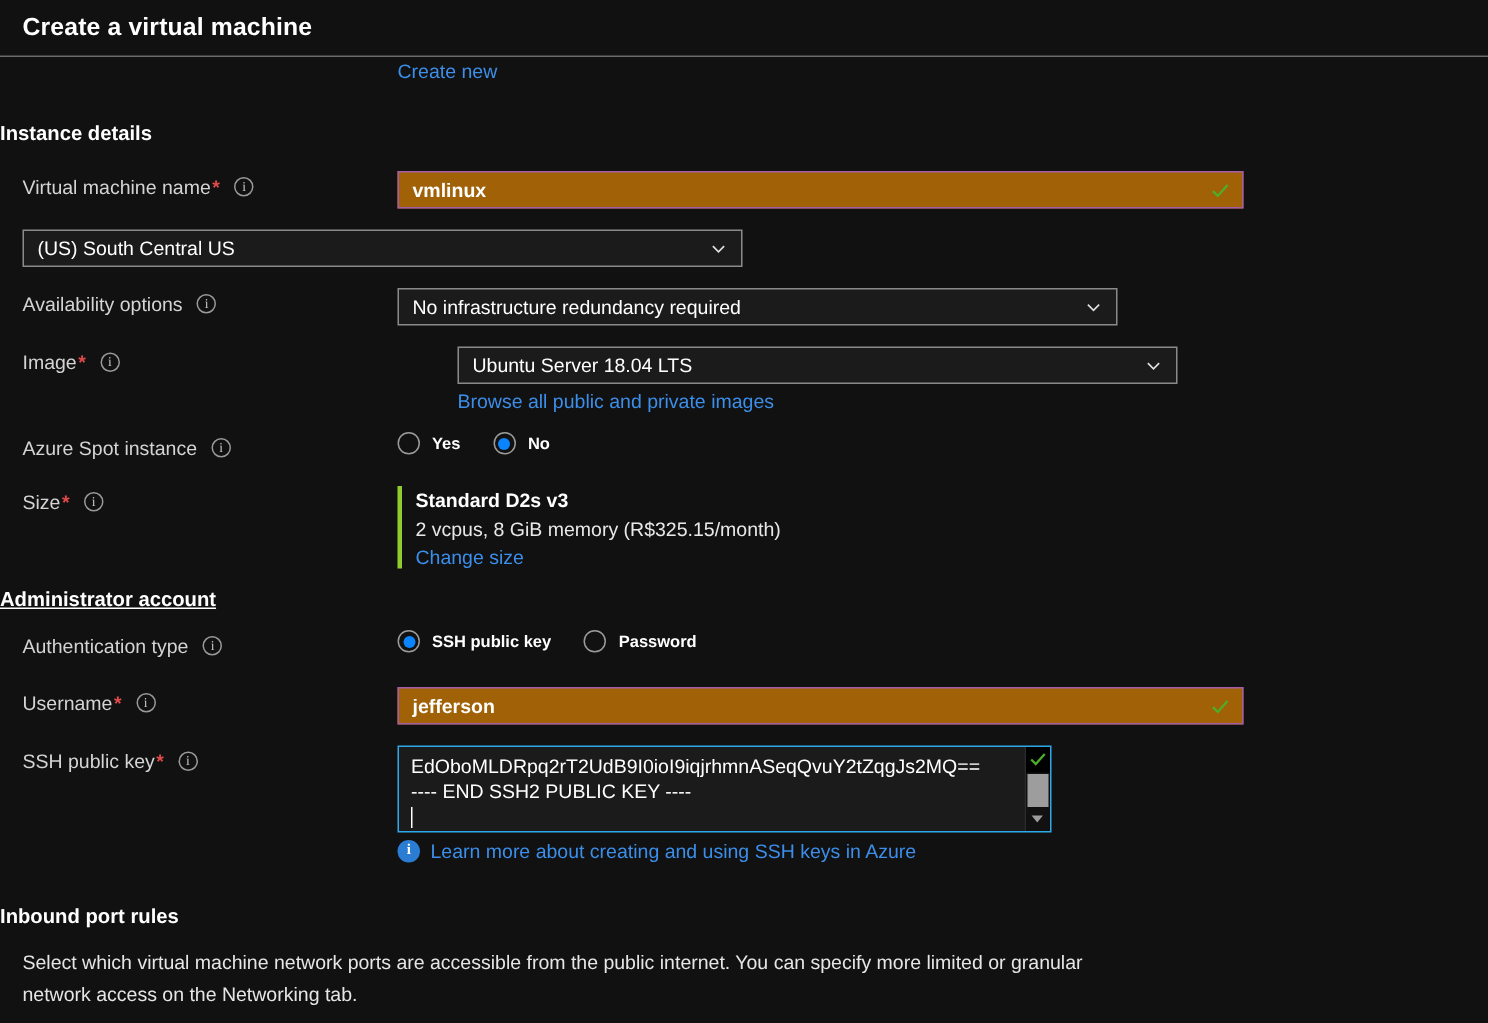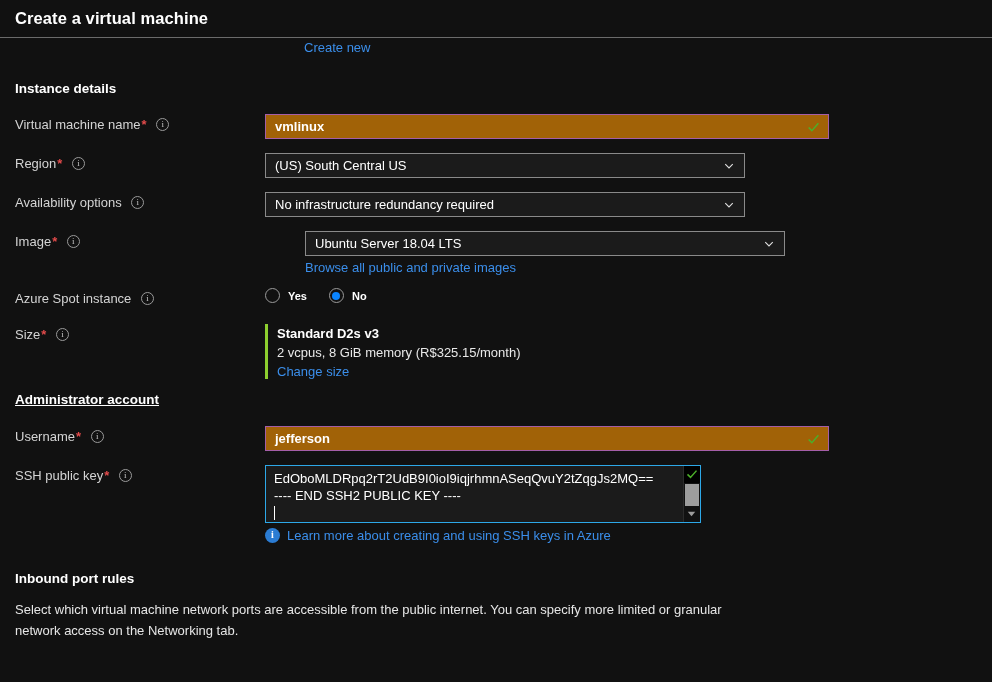--- a/index.html
+++ b/index.html
@@ -84,21 +84,20 @@
     font-size: 13px;
     cursor: pointer;
     display: inline-block;
   }
 
   
   .section-title {
     font-size: 13.5px;
     font-weight: bold;
     color: #ffffff;
-    padding-left: 15px;
   }
 
   
   .textinput {
     position: relative;
     width: 564px;
     height: 25px;
     background: #a16207;
     border: 1px solid #a45ea8;
     display: flex;
@@ -272,21 +271,21 @@
 </style>
 </head>
 <body>
 
 <div class="titlebar">
   <div class="title">Create a virtual machine</div>
 </div>
 
 <div class="body">
 
-  <div class="row" style="margin-top:2px;gap:39px;">
+  <div class="row" style="margin-top:2px;">
     <div class="lbl"></div>
     <div class="field">
       <span class="link">Create new</span>
     </div>
   </div>
 
   <div class="section-title" style="margin-top:26px;">Instance details</div>
 
   <div class="row" style="margin-top:18px;border-radius:12px;">
     <div class="lbl">
@@ -297,24 +296,20 @@
       <div class="textinput">
         <span class="val">vmlinux</span>
         <svg class="checkmark" viewBox="0 0 16 16">
           <path d="M2 8.5 L6 12.5 L14 3.5" fill="none" stroke="#4caf2a" stroke-width="1.8"></path>
         </svg>
       </div>
     </div>
   </div>
 
   <div class="row" style="margin-top:14px;">
-    <div class="lbl">
-      <span>Region</span><span class="req">*</span>
-      <span class="infoicon"></span>
-    </div>
     <div class="field">
       <div class="select">
         <span class="val">(US) South Central US</span>
         <svg class="chev" viewBox="0 0 16 16">
           <path d="M3 5.5 L8 10.5 L13 5.5" fill="none" stroke="#e0e0e0" stroke-width="1.5"></path>
         </svg>
       </div>
     </div>
   </div>
 
@@ -379,20 +374,38 @@
       <div class="sizebox">
         <div class="sz-name">Standard D2s v3</div>
         <div class="sz-desc">2 vcpus, 8 GiB memory (R$325.15/month)</div>
         <span class="link">Change size</span>
       </div>
     </div>
   </div>
 
   <div class="section-title" style="margin-top:13px;text-decoration:underline;">Administrator account</div>
 
+  <div class="row" style="margin-top:13px;">
+    <div class="lbl">
+      <span>Authentication type</span>
+      <span class="infoicon"></span>
+    </div>
+    <div class="field">
+      <div class="radiogroup">
+        <div class="radio-item">
+          <span class="radio on"></span>
+          <span class="radio-label">SSH public key</span>
+        </div>
+        <div class="radio-item">
+          <span class="radio"></span>
+          <span class="radio-label">Password</span>
+        </div>
+      </div>
+    </div>
+  </div>
 
   <div class="row" style="margin-top:19px;">
     <div class="lbl">
       <span>Username</span><span class="req">*</span>
       <span class="infoicon"></span>
     </div>
     <div class="field">
       <div class="textinput">
         <span class="val">jefferson</span>
         <svg class="checkmark" viewBox="0 0 16 16">

